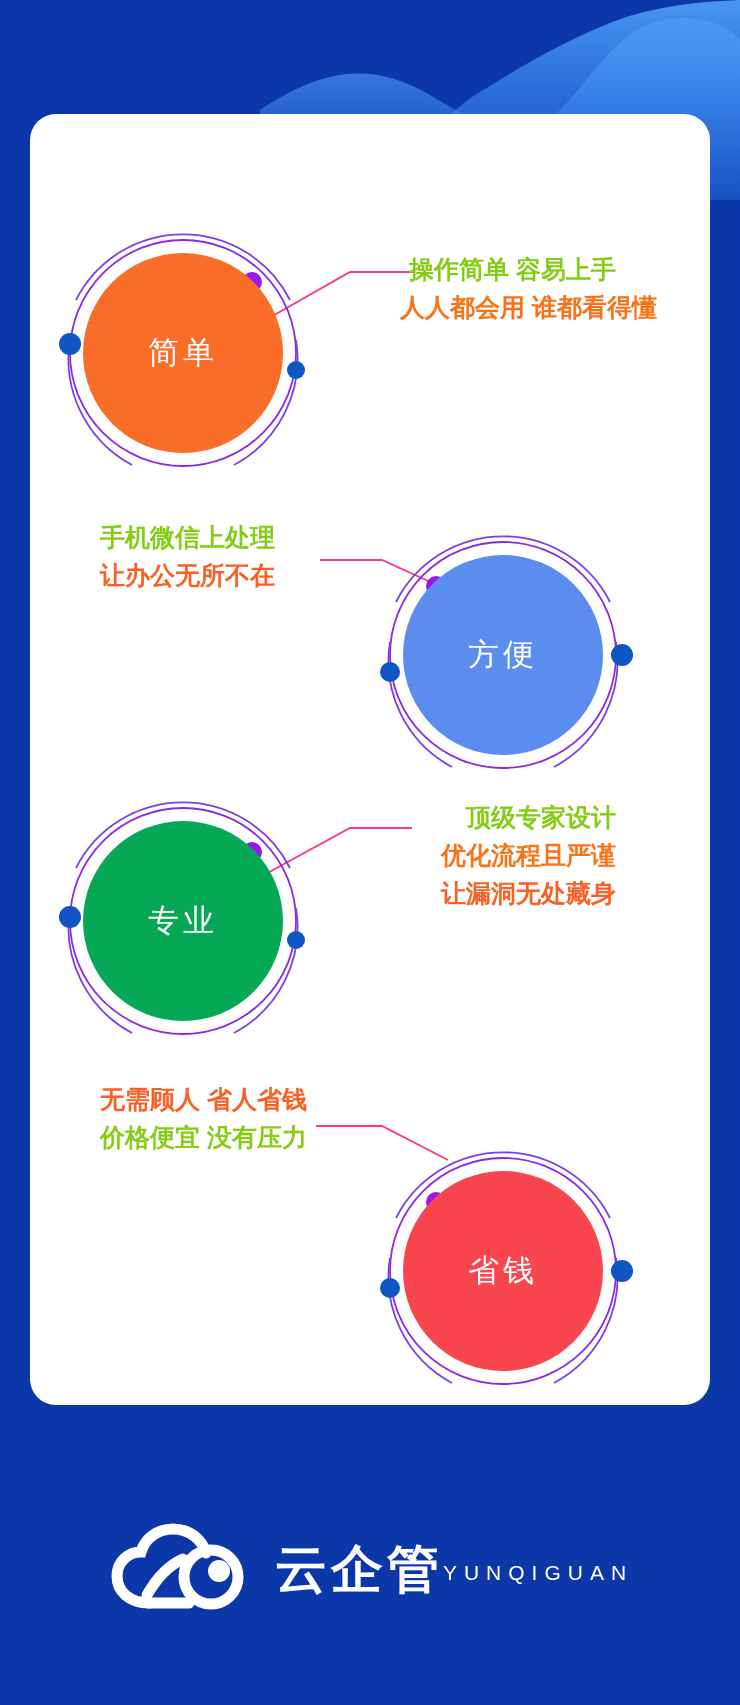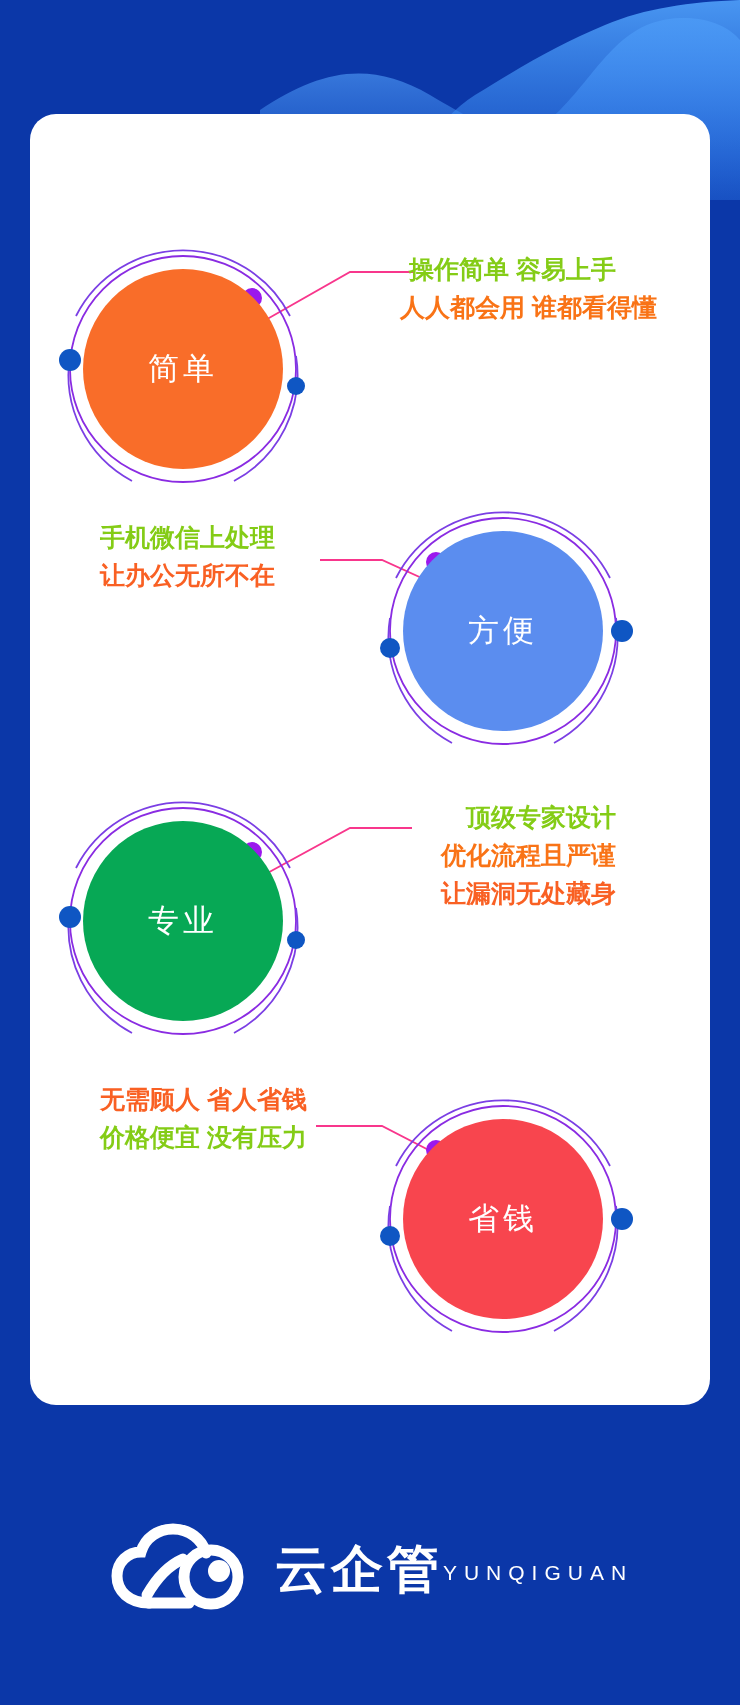--- a/index.html
+++ b/index.html
@@ -60,24 +60,24 @@
     letter-spacing: 3px;
   }
 
   
   .row {
     position: absolute;
     left: 0;
     width: 740px;
     height: 270px;
   }
-  .row-1 { top: 238px; }
-  .row-2 { top: 500px; }
+  .row-1 { top: 222px; }
+  .row-2 { top: 524px; }
   .row-3 { top: 790px; }
-  .row-4 { top: 1088px; text-decoration: underline; }
+  .row-4 { top: 1140px; text-decoration: underline; }
 
   .orbit {
     position: absolute;
     top: 0;
     width: 262px;
     height: 262px;
   }
   .orbit-left  { left: 52px; }
   .orbit-right { left: 372px; }
 

